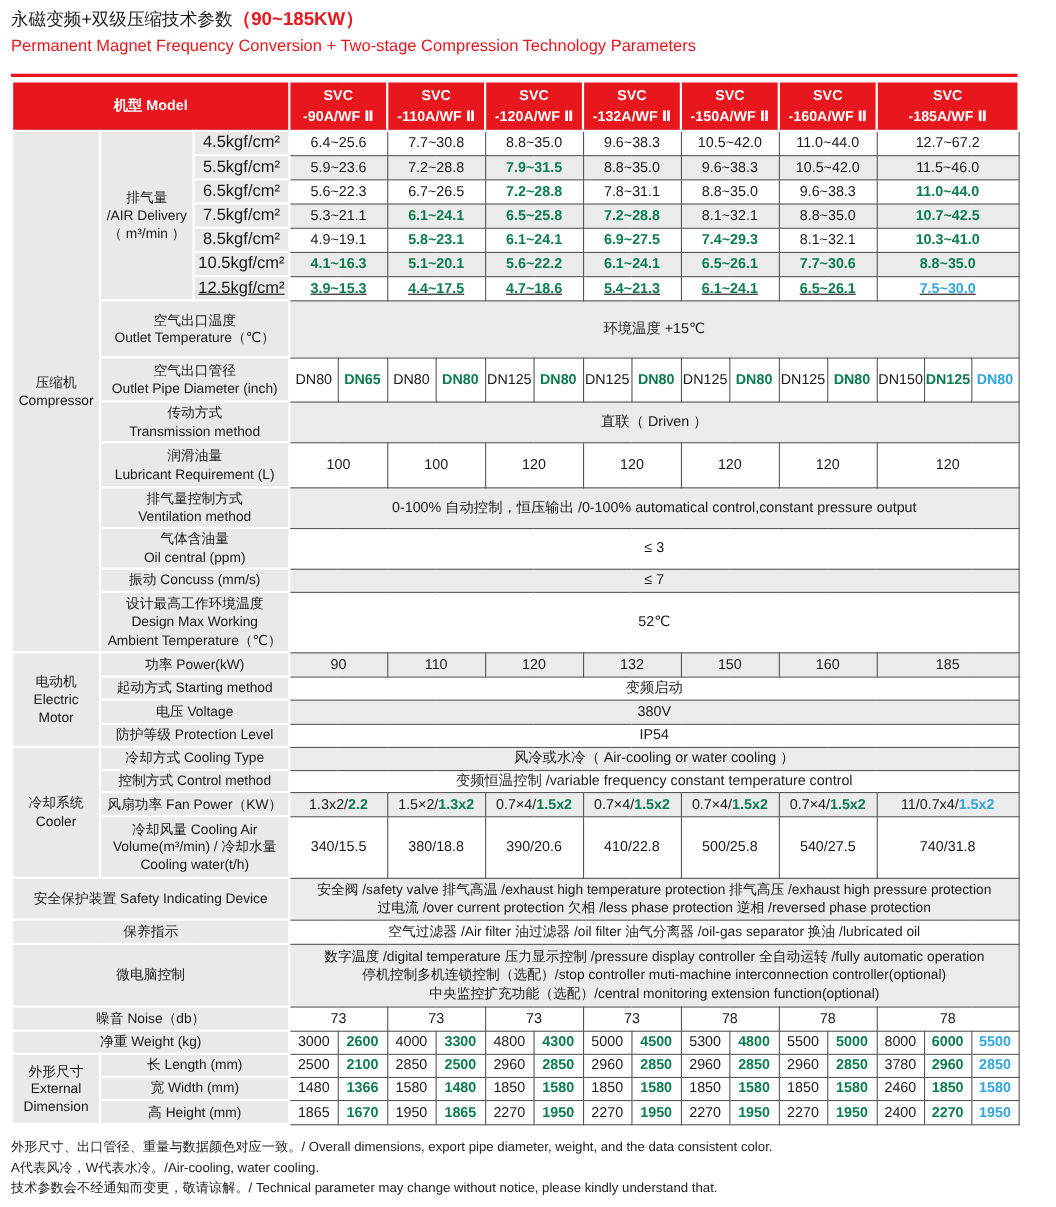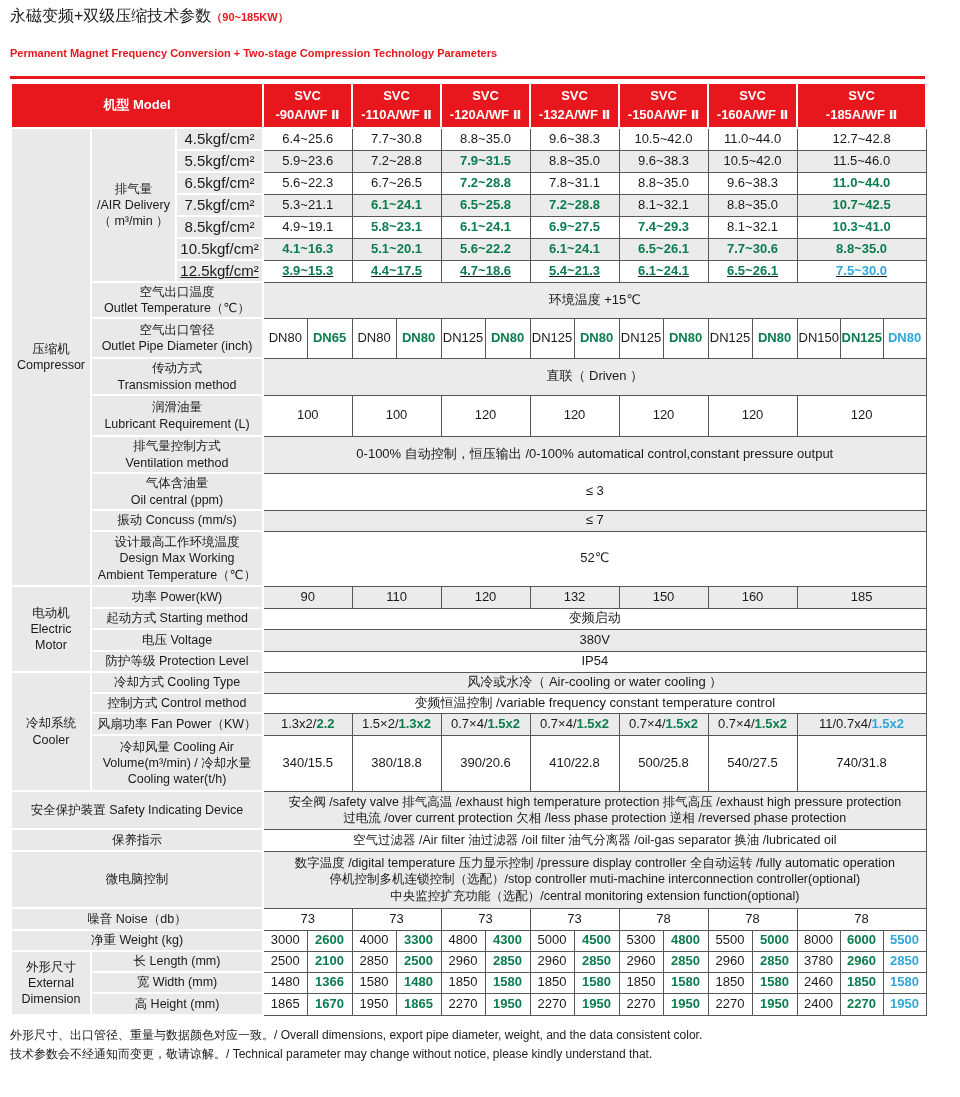--- a/index.html
+++ b/index.html
@@ -13,22 +13,22 @@
   }
   *{box-sizing:border-box;}
   html,body{margin:0;padding:0;}
   body{
     width:960px;height:1097px;background:#fff;
     font-family:"Liberation Sans","DejaVu Sans",sans-serif;
     color:var(--ink);
   }
   .page{padding:6px 0 0 10px;}
   .title-row{white-space:nowrap;}
-  .title-kw{color:var(--red);font-size:11px;font-weight:bold;}
-  .subtitle{color:var(--red);font-size:11px;margin-top:20px;font-weight:bold;}
+  .title-kw{color:var(--red);font-size:17px;font-weight:bold;}
+  .subtitle{color:var(--red);font-size:15px;margin-top:4px;font-weight:normal;}
   .redline{width:915px;height:3px;background:var(--red);margin-top:17px;margin-bottom:3px;}
   table.spec{border-collapse:collapse;table-layout:fixed;width:915px;}
   table.spec td{padding:0 1px;vertical-align:middle;}
   .hcell{
     background:var(--red);color:#fff;border:2px solid #fff;
     font-size:13px;font-weight:bold;text-align:center;line-height:1.45;height:45px;
   }
   .lab{
     background:var(--labbg);border:2px solid #fff;
     font-size:12.5px;text-align:center;line-height:1.3;color:var(--ink);
@@ -118,21 +118,21 @@
             <div>/AIR Delivery</div>
             <div>（ m³/min ）</div>
           </td>
           <td class="lab press">4.5kgf/cm²</td>
           <td class="dat bg-w" colspan="2"><span class="c-k">6.4~25.6</span></td>
           <td class="dat bg-w" colspan="2"><span class="c-k">7.7~30.8</span></td>
           <td class="dat bg-w" colspan="2"><span class="c-k">8.8~35.0</span></td>
           <td class="dat bg-w" colspan="2"><span class="c-k">9.6~38.3</span></td>
           <td class="dat bg-w" colspan="2"><span class="c-k">10.5~42.0</span></td>
           <td class="dat bg-w" colspan="2"><span class="c-k">11.0~44.0</span></td>
-          <td class="dat bg-w" colspan="3"><span class="c-k">12.7~42.8</span></td>
+          <td class="dat bg-w" colspan="3"><span class="c-k">12.7~67.2</span></td>
         </tr>
         <tr style="height: 22px;">
           <td class="lab press">5.5kgf/cm²</td>
           <td class="dat bg-g" colspan="2"><span class="c-k">5.9~23.6</span></td>
           <td class="dat bg-g" colspan="2"><span class="c-k">7.2~28.8</span></td>
           <td class="dat bg-g" colspan="2"><span class="c-g">7.9~31.5</span></td>
           <td class="dat bg-g" colspan="2"><span class="c-k">8.8~35.0</span></td>
           <td class="dat bg-g" colspan="2"><span class="c-k">9.6~38.3</span></td>
           <td class="dat bg-g" colspan="2"><span class="c-k">10.5~42.0</span></td>
           <td class="dat bg-g" colspan="3"><span class="c-k">11.5~46.0</span></td>
@@ -180,21 +180,21 @@
         <tr style="height: 22px; text-decoration: underline;">
           <td class="lab press">12.5kgf/cm²</td>
           <td class="dat bg-w" colspan="2"><span class="c-g">3.9~15.3</span></td>
           <td class="dat bg-w" colspan="2"><span class="c-g">4.4~17.5</span></td>
           <td class="dat bg-w" colspan="2"><span class="c-g">4.7~18.6</span></td>
           <td class="dat bg-w" colspan="2"><span class="c-g">5.4~21.3</span></td>
           <td class="dat bg-w" colspan="2"><span class="c-g">6.1~24.1</span></td>
           <td class="dat bg-w" colspan="2"><span class="c-g">6.5~26.1</span></td>
           <td class="dat bg-w" colspan="3"><span class="c-b">7.5~30.0</span></td>
         </tr>
-        <tr style="height: 36px;">
+        <tr style="height: 52px;">
           <td class="lab" colspan="2">
             <div>空气出口温度</div>
             <div>Outlet Temperature（℃）</div>
           </td>
           <td class="dat spanv bg-g" colspan="15">
             <div>环境温度 +15℃</div>
           </td>
         </tr>
         <tr style="height: 40px;">
           <td class="lab" colspan="2">
@@ -484,15 +484,16 @@
           <td class="dat bg-w"><span class="c-g">1950</span></td>
           <td class="dat bg-w"><span class="c-k">2400</span></td>
           <td class="dat bg-w"><span class="c-g">2270</span></td>
           <td class="dat bg-w"><span class="c-b">1950</span></td>
         </tr>
       </tbody>
   </table>
 
   <div class="footer">
     <div>外形尺寸、出口管径、重量与数据颜色对应一致。/ Overall dimensions, export pipe diameter, weight, and the data consistent color.</div>
+    <div>A代表风冷，W代表水冷。/Air-cooling, water cooling.</div>
     <div>技术参数会不经通知而变更，敬请谅解。/ Technical parameter may change without notice, please kindly understand that.</div>
   </div>
 </div>
 
 </body></html>

